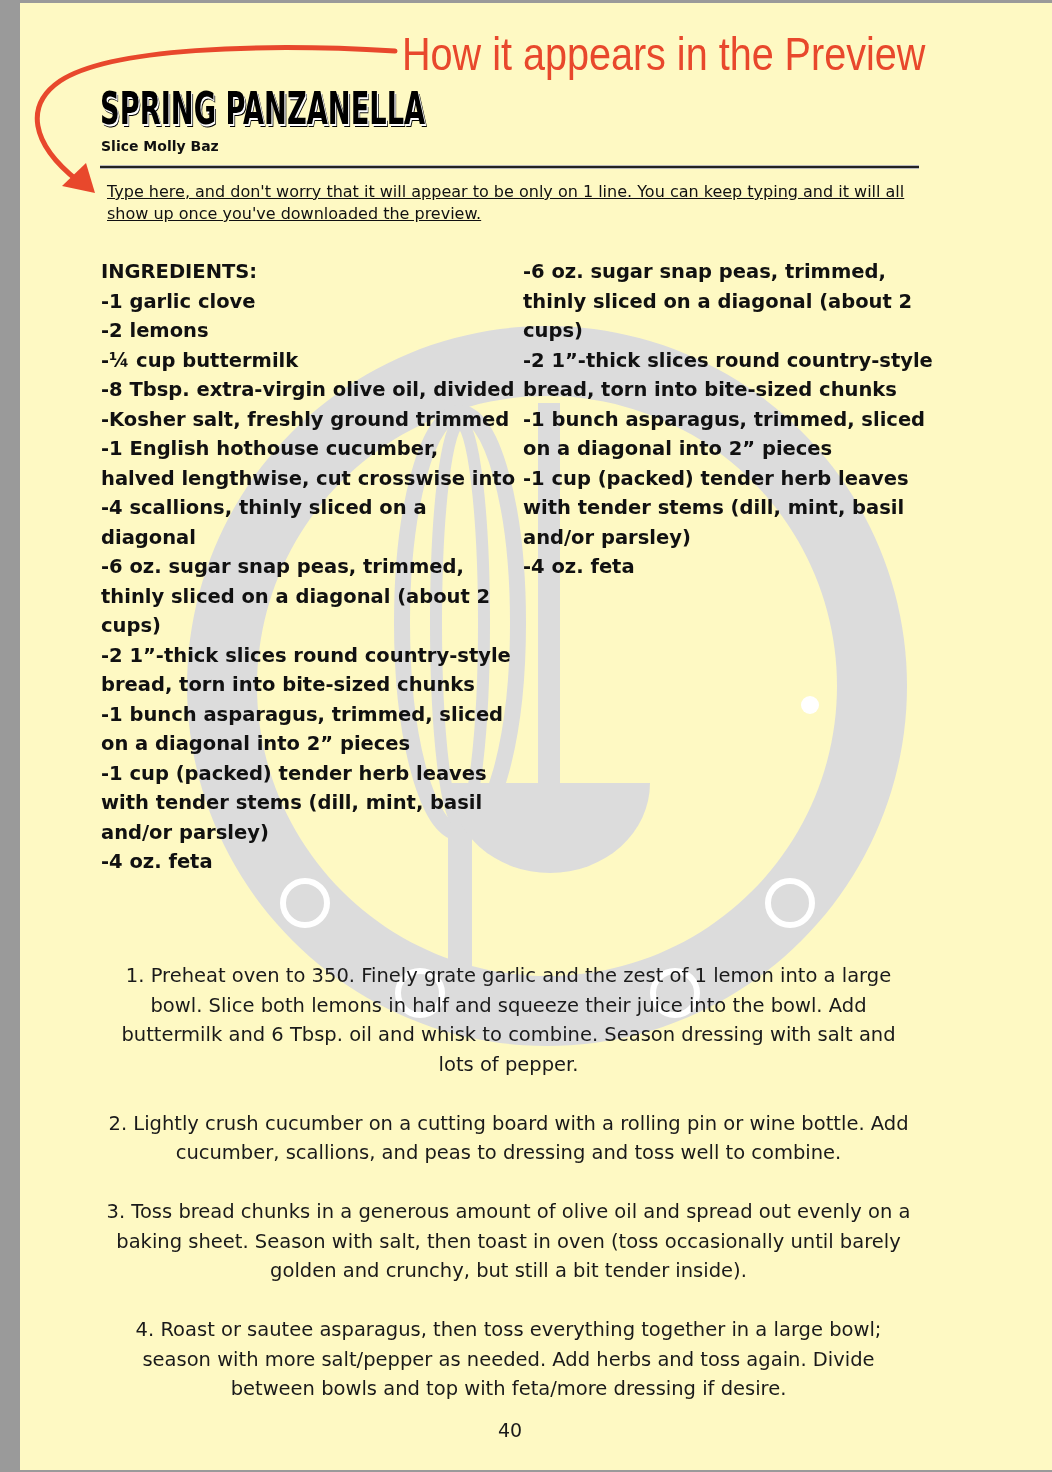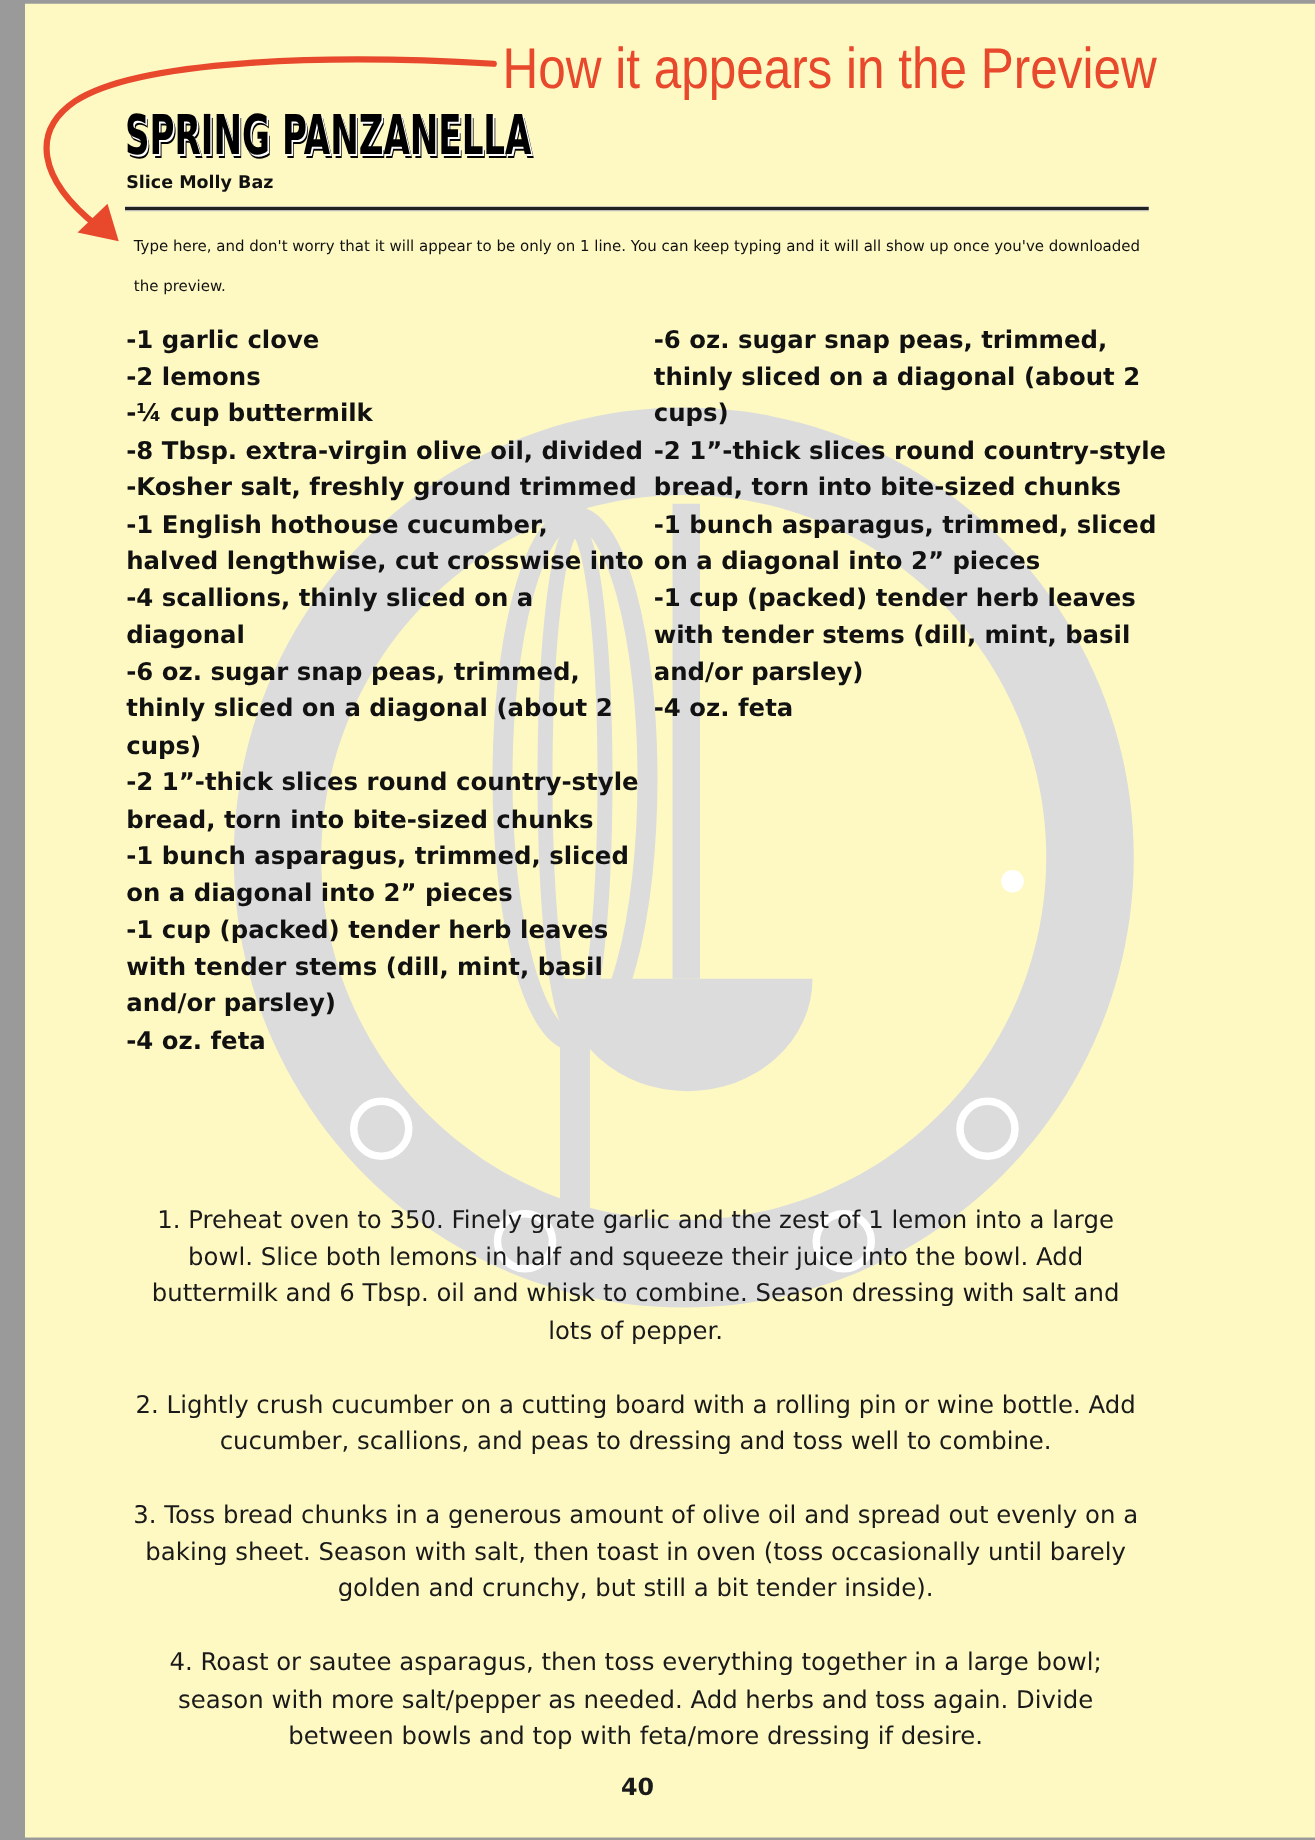--- a/index.html
+++ b/index.html
@@ -43,41 +43,41 @@
     font-family: "DejaVu Sans", sans-serif;
     font-weight: bold; font-size: 14px; color: #111;
   }
   .rule {
     position: absolute; left: 80px; top: 162px; width: 819px; height: 4px;
     background: linear-gradient(#bbb 0, #bbb 1px, #222 1px, #222 3px, #bbb 3px);
   }
   .description {
     position: absolute; left: 87px; top: 178px; width: 810px;
     font-family: "DejaVu Sans", sans-serif;
-    font-size: 12px; line-height: 32px; color: #111;
+    font-size: 16px; line-height: 22px; color: #111; text-decoration: underline;
   }
   .ingredients {
     position: absolute; top: 254px;
     font-family: "DejaVu Sans", sans-serif;
     font-weight: bold; font-size: 19.5px; line-height: 29.5px;
     color: #111;
   }
   .ingredients.col1 { left: 81px; width: 410px; }
   .ingredients.col2 { left: 503px; width: 410px; }
   .ingredients div { white-space: nowrap; }
   .steps {
     position: absolute; left: 81px; top: 958px; width: 815px;
     font-family: "DejaVu Sans", sans-serif;
     font-size: 19.5px; line-height: 29.5px; color: #1a1a1a;
   }
   .steps p { margin: 0 0 29.5px 0; text-align: center; }
   .steps p:last-child { margin-bottom: 0; }
   .page-number {
     position: absolute; left: 0; width: 980px; top: 1416px; text-align: center;
-    font-family: "DejaVu Sans", sans-serif; font-size: 19px; color: #1a1a1a; font-weight: bold;
+    font-family: "DejaVu Sans", sans-serif; font-size: 19px; color: #1a1a1a;
   }
 </style>
 </head>
 <body>
 
 <div class="page">
 
   <svg class="watermark" width="1048" height="1467" viewBox="0 0 1048 1467">
     <g fill="#dcdcdc">
 
@@ -105,20 +105,21 @@
     <polygon points="75,190 42,183 66,160" fill="#e8482c"></polygon>
   </svg>
   <div class="annotation-text">How it appears in the Preview</div>
 
   <div class="title">SPRING PANZANELLA</div>
   <div class="author">Slice Molly Baz</div>
   <div class="rule"></div>
   <div class="description">Type here, and don't worry that it will appear to be only on 1 line. You can keep typing and it will all show up once you've downloaded the preview.</div>
 
   <div class="ingredients col1">
+    <div>INGREDIENTS:</div>
     <div>-1 garlic clove</div>
     <div>-2 lemons</div>
     <div>-¼ cup buttermilk</div>
     <div>-8 Tbsp. extra-virgin olive oil, divided</div>
     <div>-Kosher salt, freshly ground trimmed</div>
     <div>-1 English hothouse cucumber,</div>
     <div>halved lengthwise, cut crosswise into</div>
     <div>-4 scallions, thinly sliced on a</div>
     <div>diagonal</div>
     <div>-6 oz. sugar snap peas, trimmed,</div>

